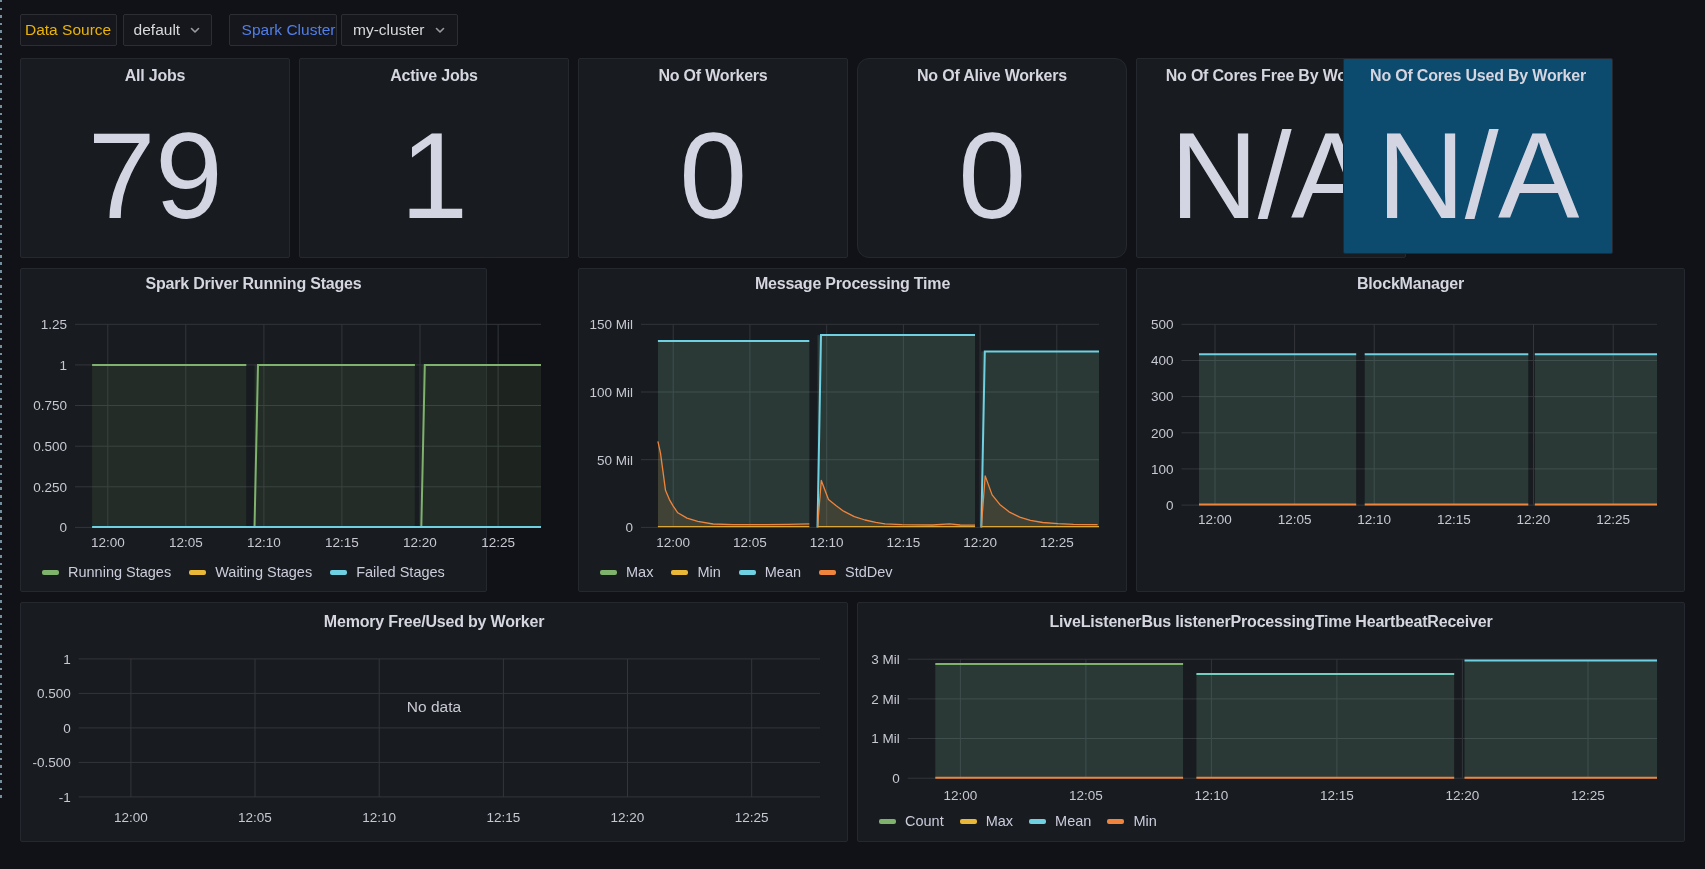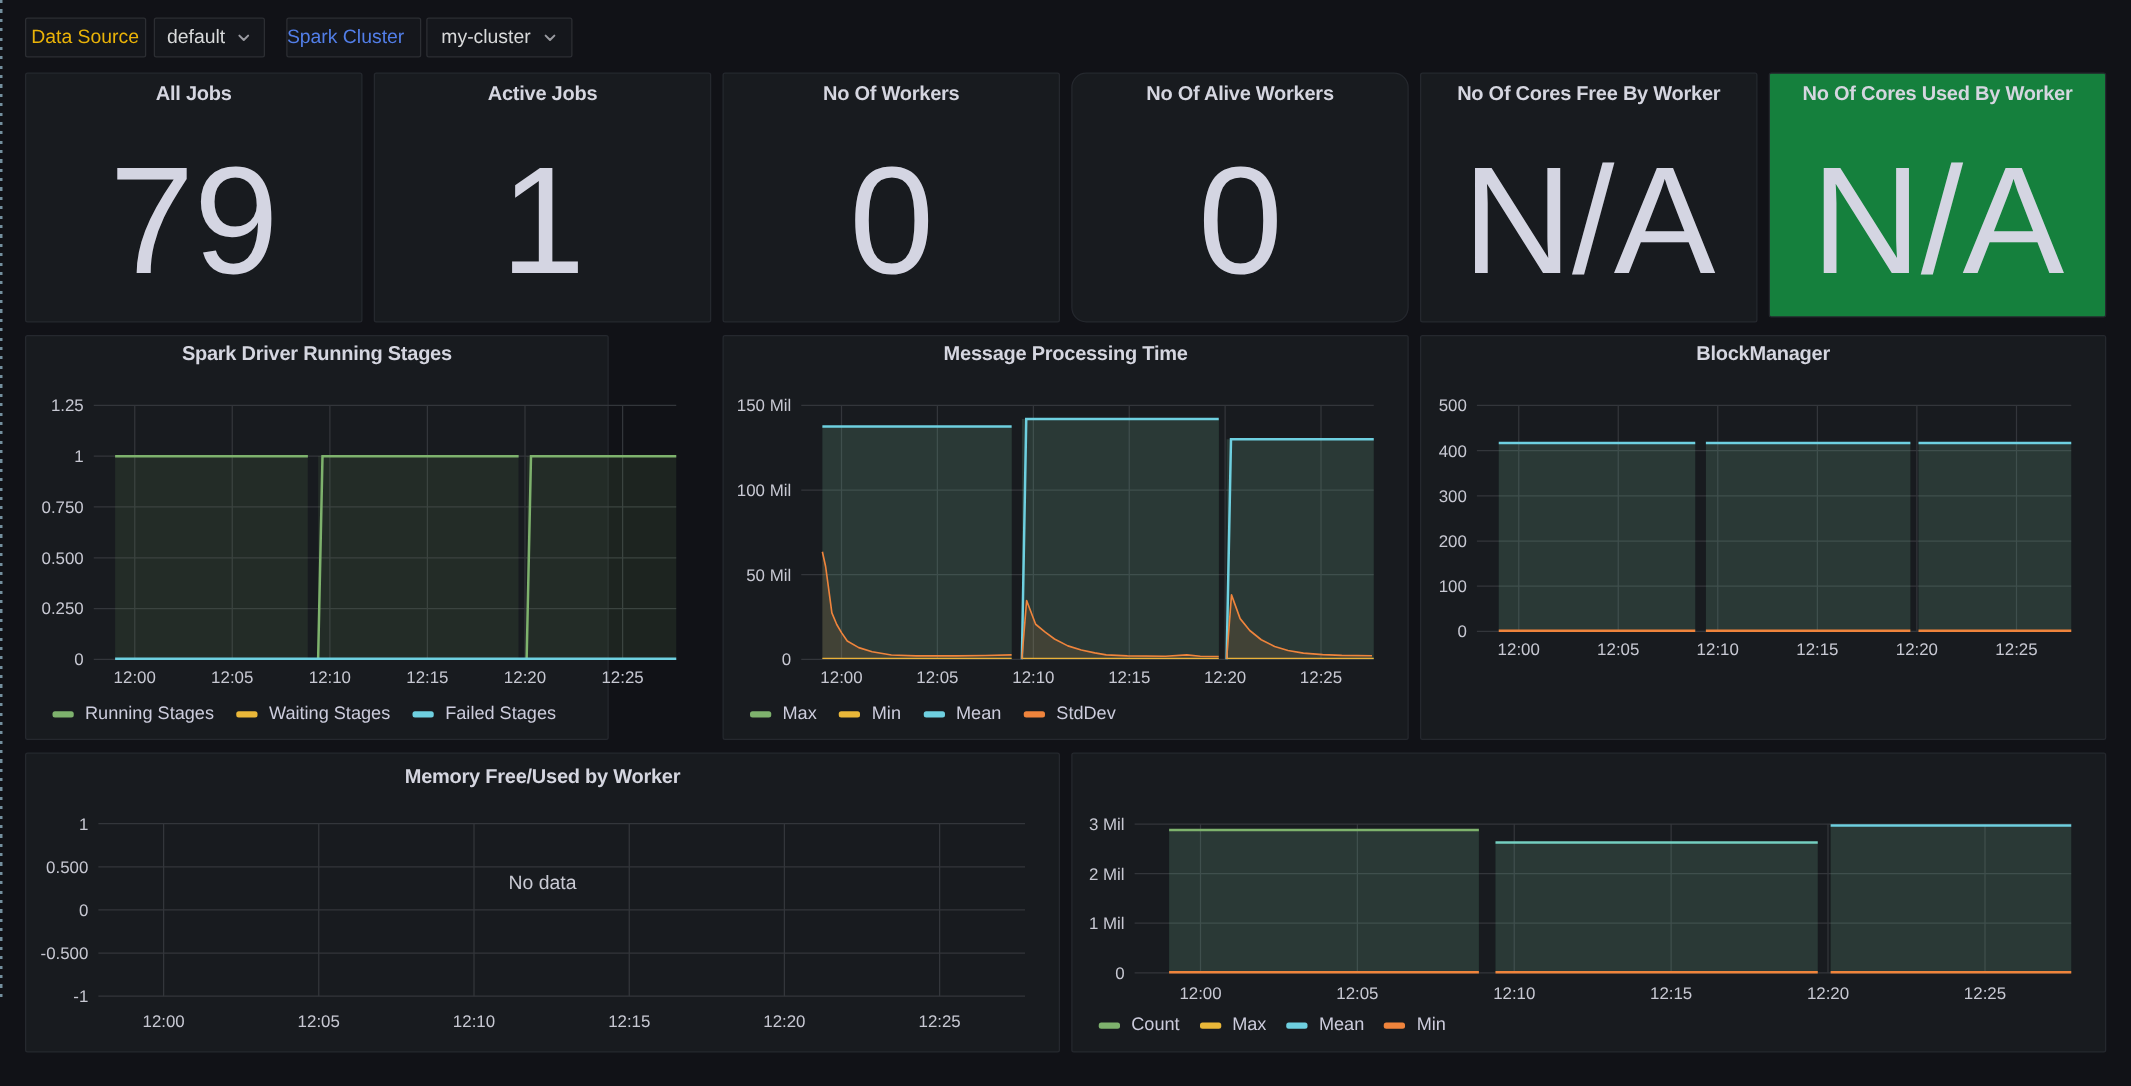--- a/index.html
+++ b/index.html
@@ -7,21 +7,21 @@
 <div style="position:absolute;left:0;top:0;width:1.5px;height:800px;background:repeating-linear-gradient(to bottom,rgba(126,156,172,0.9) 0px,rgba(126,156,172,0.9) 2.5px,transparent 2.5px,transparent 7.5px)"></div>
 <div style="position:absolute;left:19.6px;top:14.4px;width:97px;height:32px;background:#15171c;border:1px solid #2c2e33;border-radius:2px;box-sizing:border-box;display:flex;align-items:center;justify-content:center">
     <span style="font-size:15.5px;color:#eab308;font-weight:500">Data Source</span>
   </div>
 <div style="position:absolute;left:123.2px;top:14.4px;width:88.4px;height:32px;background:#15171c;border:1px solid #2c2e33;border-radius:2px;box-sizing:border-box;display:flex;align-items:center;justify-content:center">
     <span style="font-size:15.5px;color:#d8d9da;font-weight:500">default</span>
     <svg width="12" height="12" viewBox="0 0 12 12" style="margin-left:9px">
       <path d="M2.5 4.5 L6 8 L9.5 4.5" stroke="#9a9ba1" stroke-width="1.6" fill="none" stroke-linecap="round" stroke-linejoin="round"></path>
     </svg>
   </div>
-<div style="position:absolute;left:228.5px;top:14.4px;width:108px;height:32px;background:#15171c;border:1px solid #2c2e33;border-radius:2px;box-sizing:border-box;display:flex;align-items:center;justify-content:flex-start">
+<div style="position:absolute;left:228.5px;top:14.4px;width:108px;height:32px;background:#15171c;border:1px solid #2c2e33;border-radius:2px;box-sizing:border-box;display:flex;align-items:center;justify-content:flex-end">
     <span style="font-size:15.5px;color:#527ee8;font-weight:500">Spark Cluster</span>
   </div>
 <div style="position:absolute;left:340.6px;top:14.4px;width:117.4px;height:32px;background:#15171c;border:1px solid #2c2e33;border-radius:2px;box-sizing:border-box;display:flex;align-items:center;justify-content:center">
     <span style="font-size:15.5px;color:#d8d9da;font-weight:500">my-cluster</span>
     <svg width="12" height="12" viewBox="0 0 12 12" style="margin-left:9px">
       <path d="M2.5 4.5 L6 8 L9.5 4.5" stroke="#9a9ba1" stroke-width="1.6" fill="none" stroke-linecap="round" stroke-linejoin="round"></path>
     </svg>
   </div>
 <div style="position:absolute;left:20px;top:58px;width:270px;height:199.5px;background:#181b1f;border:1px solid #25282e;border-radius:2px;box-sizing:border-box">
     <div style="position:absolute;left:0;right:0;top:7.5px;text-align:center;font-size:16px;font-weight:bold;letter-spacing:-0.2px;color:#d5d6e0">All Jobs</div>
@@ -46,21 +46,21 @@
     <div style="position:absolute;left:0;right:0;top:116.6px;height:0;display:flex;align-items:center;justify-content:center">
       <span style="font-size:122px;color:#d4d5e2;letter-spacing:-0.5px">0</span>
     </div>
   </div>
 <div style="position:absolute;left:1136px;top:58px;width:270px;height:199.5px;background:#181b1f;border:1px solid #25282e;border-radius:2px;box-sizing:border-box">
     <div style="position:absolute;left:0;right:0;top:7.5px;text-align:center;font-size:16px;font-weight:bold;letter-spacing:-0.2px;color:#d5d6e0">No Of Cores Free By Worker</div>
     <div style="position:absolute;left:0;right:0;top:116.6px;height:0;display:flex;align-items:center;justify-content:center">
       <span style="font-size:122px;color:#d4d5e2;letter-spacing:-0.5px">N/A</span>
     </div>
   </div>
-<div style="position:absolute;left:1415px;top:58px;width:270px;height:196px;background:#15803d;border:1px solid #25282e;border-radius:2px;box-sizing:border-box">
+<div style="position:absolute;left:1343px;top:58px;width:270px;height:196px;background:#0c4a6e;border:1px solid #25282e;border-radius:2px;box-sizing:border-box">
     <div style="position:absolute;left:0;right:0;top:7.5px;text-align:center;font-size:16px;font-weight:bold;letter-spacing:-0.2px;color:#d5d6e0">No Of Cores Used By Worker</div>
     <div style="position:absolute;left:0;right:0;top:116.6px;height:0;display:flex;align-items:center;justify-content:center">
       <span style="font-size:122px;color:#d4d5e2;letter-spacing:-0.5px">N/A</span>
     </div>
   </div>
 <div style="position:absolute;left:20px;top:267.5px;width:467px;height:324px;background:#181b1f;border:1px solid #25282e;border-radius:2px;box-sizing:border-box">
     <div style="position:absolute;left:0;right:0;top:6.5px;text-align:center;font-size:16px;font-weight:bold;letter-spacing:-0.2px;color:#d5d6e0">Spark Driver Running Stages</div>
     <svg width="549" height="324" style="position:absolute;left:0;top:0">
       <line x1="54" y1="258.4" x2="520" y2="258.4" stroke="#33363b" stroke-width="1"></line>
       <text x="46" y="263.2" fill="#c7c8d2" font-size="13.5" text-anchor="end">0</text>
@@ -224,20 +224,21 @@
       <line x1="482.4" y1="55.9" x2="482.4" y2="193.9" stroke="#33363b" stroke-width="1"></line>
       <text x="482.4" y="218.5" fill="#c7c8d2" font-size="13.5" text-anchor="middle">12:15</text>
       <line x1="606.5" y1="55.9" x2="606.5" y2="193.9" stroke="#33363b" stroke-width="1"></line>
       <text x="606.5" y="218.5" fill="#c7c8d2" font-size="13.5" text-anchor="middle">12:20</text>
       <line x1="730.7" y1="55.9" x2="730.7" y2="193.9" stroke="#33363b" stroke-width="1"></line>
       <text x="730.7" y="218.5" fill="#c7c8d2" font-size="13.5" text-anchor="middle">12:25</text>
     </svg>
     <div style="position:absolute;left:0;right:0;top:95px;text-align:center;font-size:15.5px;color:#c9cad3">No data</div>
   </div>
 <div style="position:absolute;left:857px;top:601.5px;width:828px;height:240.5px;background:#181b1f;border:1px solid #25282e;border-radius:2px;box-sizing:border-box">
+    <div style="position:absolute;left:0;right:0;top:10px;text-align:center;font-size:16px;font-weight:bold;letter-spacing:-0.2px;color:#d5d6e0">LiveListenerBus listenerProcessingTime HeartbeatReceiver</div>
     <svg width="828" height="240.5" style="position:absolute;left:0;top:0">
       <line x1="49.7" y1="175.2" x2="799" y2="175.2" stroke="#33363b" stroke-width="1"></line>
       <text x="41.7" y="180.0" fill="#c7c8d2" font-size="13.5" text-anchor="end">0</text>
       <line x1="49.7" y1="135.5" x2="799" y2="135.5" stroke="#33363b" stroke-width="1"></line>
       <text x="41.7" y="140.3" fill="#c7c8d2" font-size="13.5" text-anchor="end">1 Mil</text>
       <line x1="49.7" y1="95.9" x2="799" y2="95.9" stroke="#33363b" stroke-width="1"></line>
       <text x="41.7" y="100.7" fill="#c7c8d2" font-size="13.5" text-anchor="end">2 Mil</text>
       <line x1="49.7" y1="56.2" x2="799" y2="56.2" stroke="#33363b" stroke-width="1"></line>
       <text x="41.7" y="61.0" fill="#c7c8d2" font-size="13.5" text-anchor="end">3 Mil</text>
       <line x1="102.4" y1="56.2" x2="102.4" y2="175.2" stroke="#33363b" stroke-width="1"></line>

